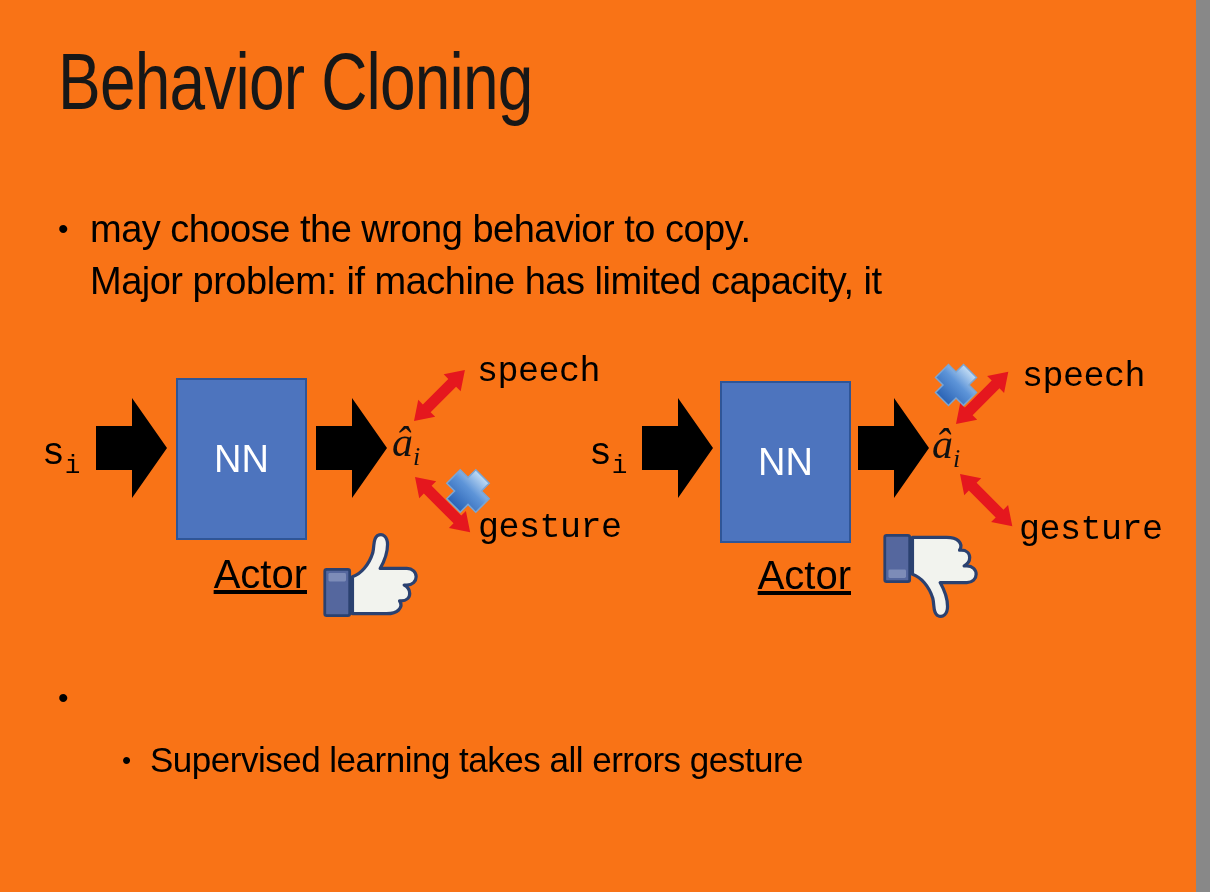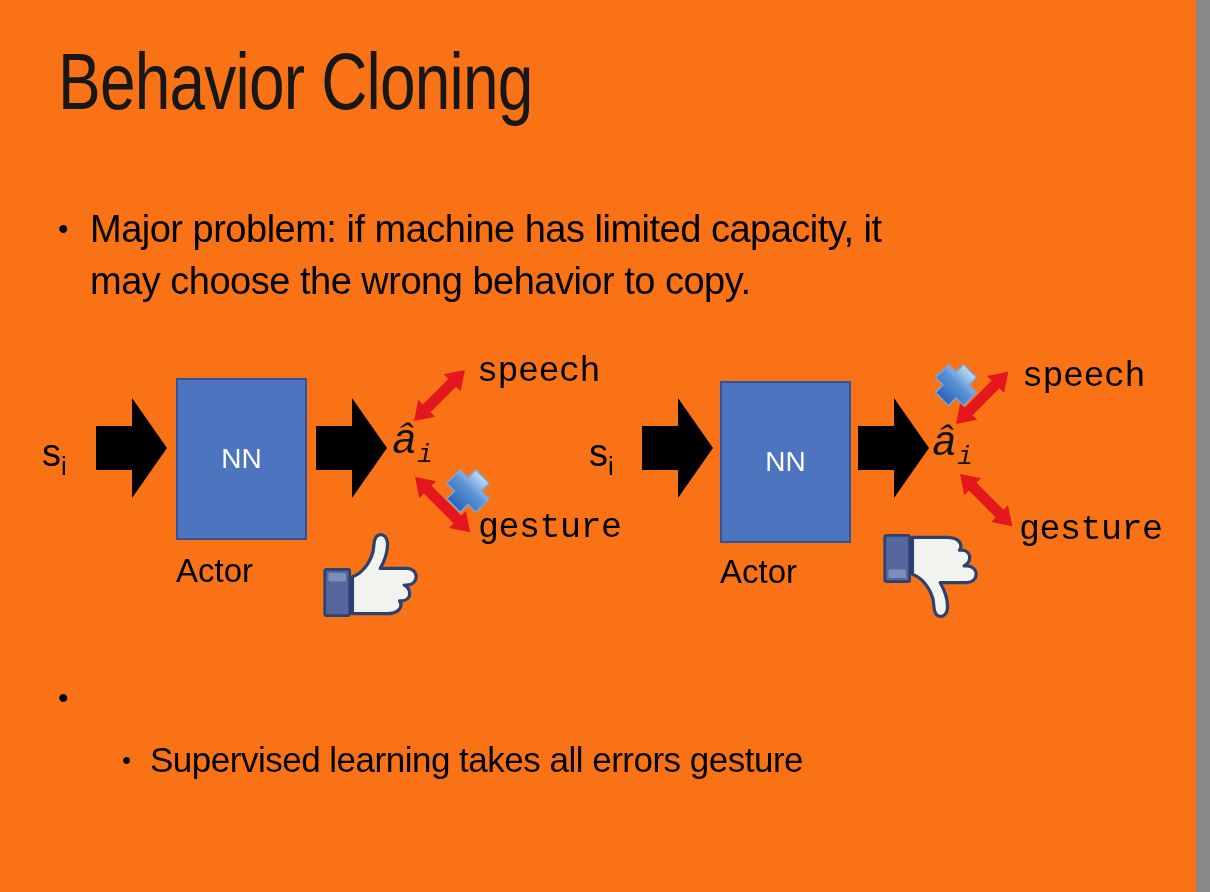--- a/index.html
+++ b/index.html
@@ -22,49 +22,49 @@
     position:absolute;display:flex;align-items:flex-start;
     font-size:38px;line-height:52px;letter-spacing:-0.5px;color:#000;
   }
   .bullet-dot{flex:0 0 32px;font-size:30px;line-height:52px;}
   .sub .bullet-dot{flex:0 0 28px;font-size:26px;line-height:48px;}
   .b1{left:58px;top:203px;width:1030px;}
   .b2{left:58px;top:672px;width:1110px;}
   .b3{left:122px;top:736px;width:1000px;font-size:35px;line-height:48px;}
   .diagram{position:absolute;left:0;top:0;width:0;height:0;}
   .abs{position:absolute;}
-  .state-label{font-size:38px;white-space:nowrap;}
+  .state-label{font-size:38px;white-space:nowrap;font-family:Liberation Mono, monospace;}
   .state-label sub{font-size:26px;}
   .nn-box{
     position:absolute;width:131px;height:162px;
     background:#4D74BE;border:2px solid #2F5597;box-sizing:border-box;
     display:flex;align-items:center;justify-content:center;
-    color:#fff;font-size:28px;
+    color:#fff;font-size:38px;
   }
-  .actor-label{position:absolute;width:131px;text-align:left;font-size:33px;}
+  .actor-label{position:absolute;width:131px;text-align:right;font-size:40px;text-decoration:underline;}
   .a-hat{
-    font-family:Liberation Mono, monospace;font-style:italic;
+    font-family:Liberation Serif, serif;font-style:italic;
     font-size:42px;white-space:nowrap;color:#111;
   }
   .a-hat sub{font-size:26px;font-style:italic;}
   .mode-label{font-size:35px;letter-spacing:-0.5px;white-space:nowrap;font-family:Liberation Mono, monospace;}
   .flip-v{transform:scaleY(-1);}
 </style>
 </head>
 <body>
 
 <div class="slide">
 
   <div class="title">Behavior Cloning</div>
 
   <div class="bullet-row b1">
     <span class="bullet-dot">•</span>
     <span>
+      <span style="display:block">may choose the wrong behavior to copy.</span>
       <span style="display:block">Major problem: if machine has limited capacity, it</span>
-      <span style="display:block">may choose the wrong behavior to copy.</span>
     </span>
   </div>
 
   <div class="diagram">
 
     <span class="abs state-label" style="left:42px;top:432px;"><span>s</span><sub>i</sub></span>
 
     <svg class="abs" style="left:96px;top:396px;" width="72" height="104" viewBox="0 0 72 104">
       <polygon points="0,30 36,30 36,2 71,52 36,102 36,74 0,74" fill="#000"></polygon>
     </svg>

